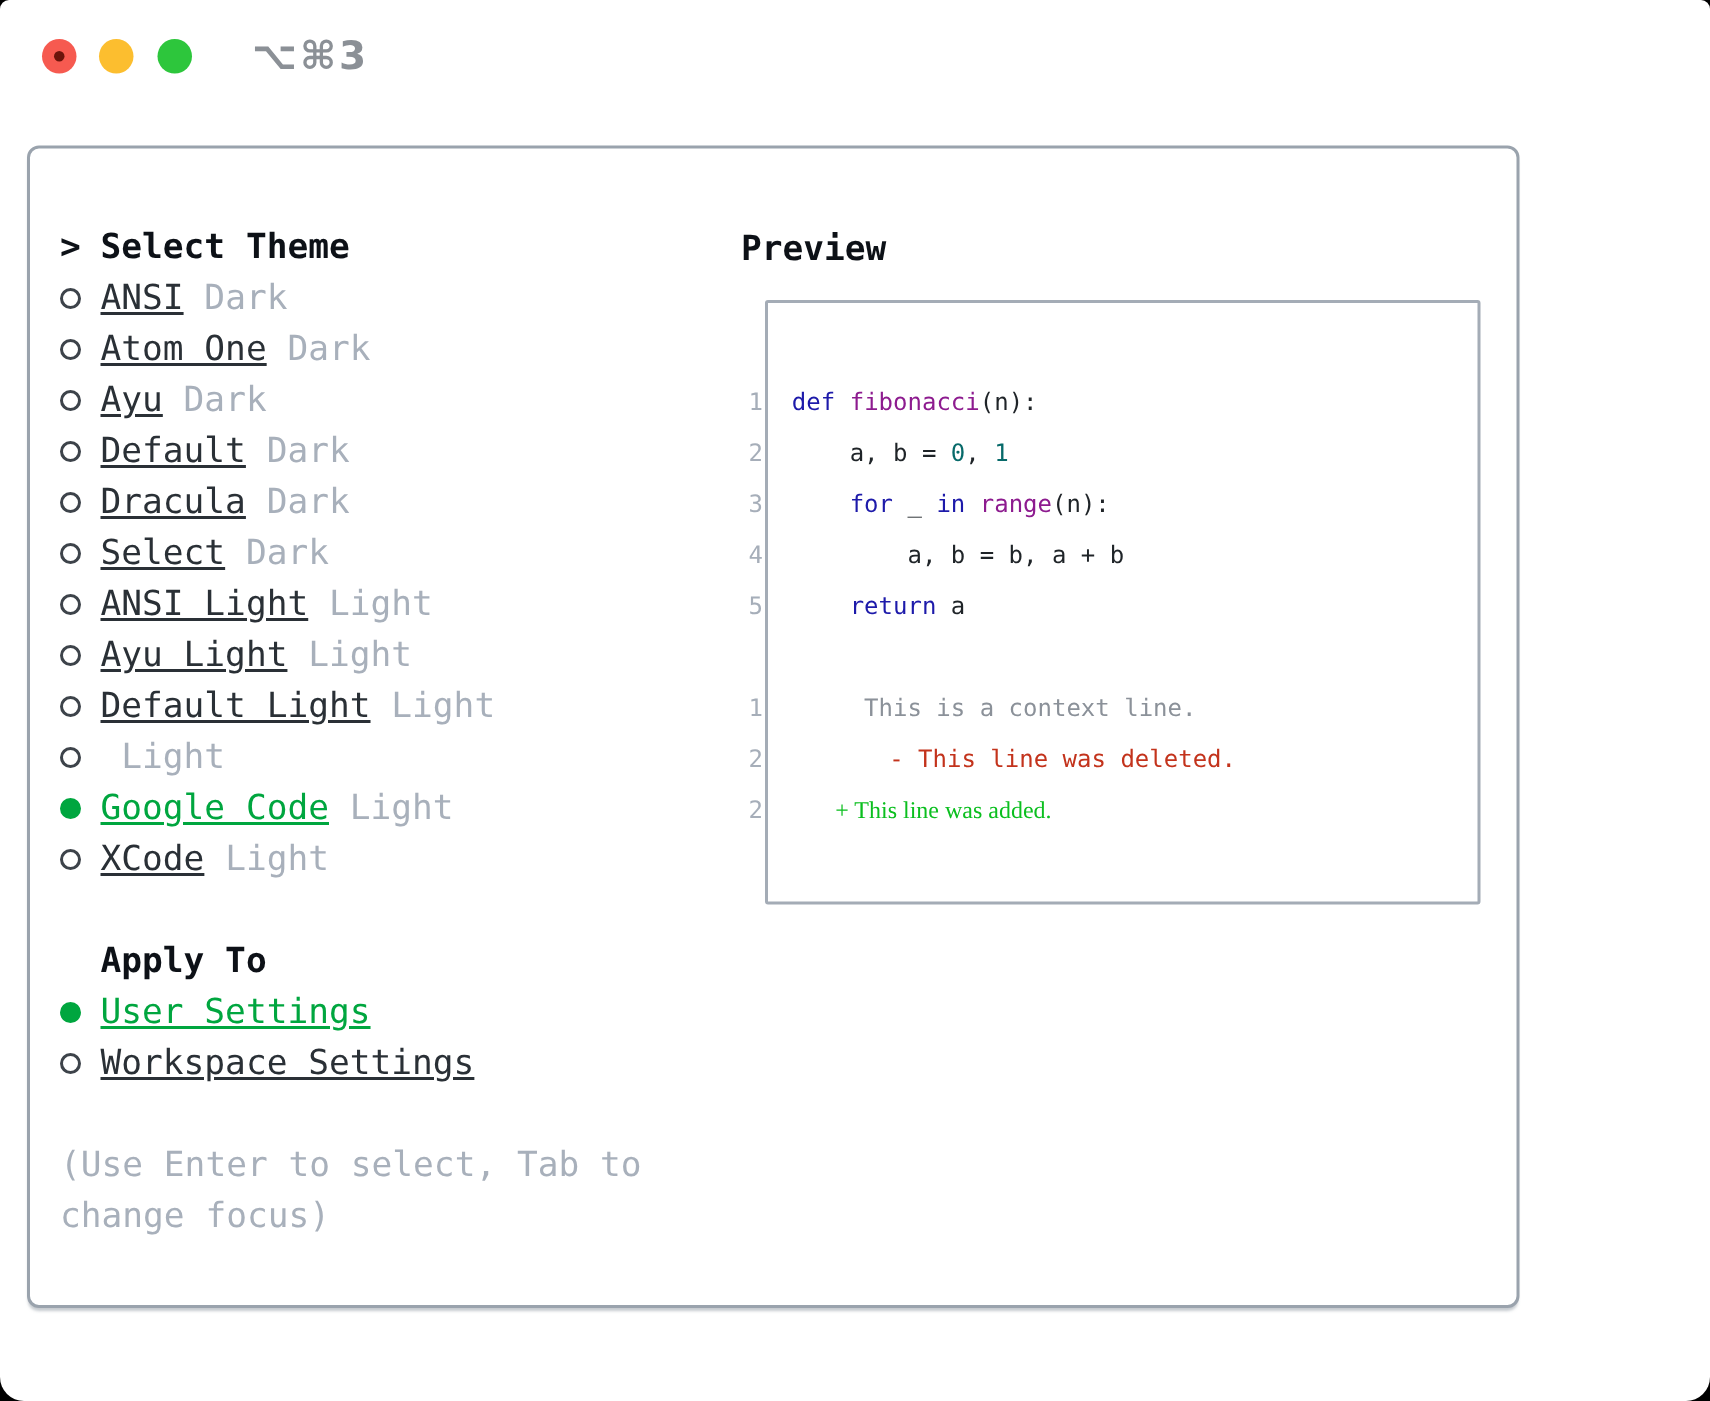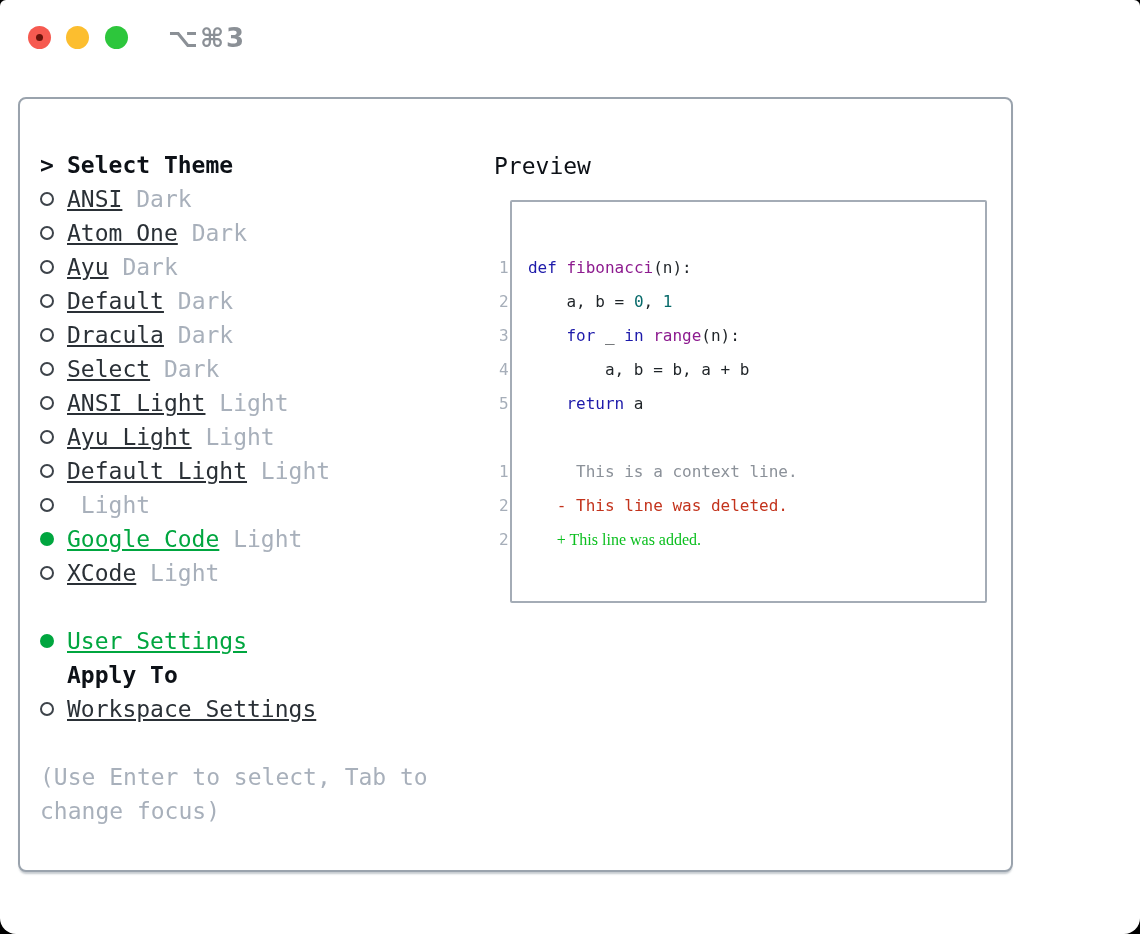--- a/index.html
+++ b/index.html
@@ -39,31 +39,31 @@
   .marker{display:inline-block;width:27px;flex:0 0 27px;position:relative;height:34px;}
   .circle{position:absolute;left:0px;top:10px;width:14px;height:14px;border-radius:50%;border:2px solid #3d434a;}
   .circle.sel{border-color:var(--c-green);background:var(--c-green);}
   .prompt{position:absolute;left:0;top:0;font-weight:bold;color:var(--c-header);}
   .hdr{font-weight:bold;color:var(--c-header);}
   .name{color:var(--c-text);text-decoration:underline;}
   .name.sel{color:var(--c-green);}
   .variant{color:var(--c-muted);}
   .hint{color:var(--c-muted);}
   
-  .preview-title{position:absolute;left:494px;top:149px;height:34px;line-height:34px;font-size:23px;font-weight:normal;color:var(--c-header);white-space:pre;}
+  .preview-title{position:absolute;left:494px;top:149px;height:34px;line-height:34px;font-size:23px;font-weight:bold;color:var(--c-header);white-space:pre;}
   .preview-box{position:absolute;left:510px;top:200px;width:477px;height:403px;border:2px solid #a4acb6;border-radius:2px;background:#fff;}
   .preview-lines{position:absolute;left:499px;top:251px;font-size:16px;line-height:34px;white-space:pre;}
   .pline{height:34px;}
   .ln{color:var(--c-lineno);}
   .pl{color:var(--c-code);}
   .kw{color:var(--c-keyword);}
   .fn{color:var(--c-function);}
   .num{color:var(--c-literal);}
   .ctx{color:var(--c-context);text-align:center;}
-  .del{color:var(--c-deleted);}
+  .del{color:var(--c-deleted);margin-left:36px;}
   .add{color:var(--c-added);font-family:Liberation Serif, serif;}
 </style>
 </head>
 <body>
 
 <div class="window">
 
   <div>
     <span class="tl red">
         <span class="dot"></span>
@@ -83,22 +83,22 @@
       <div class="row"><span class="marker"><span class="circle"></span></span><span class="name">Default</span><span class="variant"> Dark</span></div>
       <div class="row"><span class="marker"><span class="circle"></span></span><span class="name">Dracula</span><span class="variant"> Dark</span></div>
       <div class="row"><span class="marker"><span class="circle"></span></span><span class="name">Select</span><span class="variant"> Dark</span></div>
       <div class="row"><span class="marker"><span class="circle"></span></span><span class="name">ANSI Light</span><span class="variant"> Light</span></div>
       <div class="row"><span class="marker"><span class="circle"></span></span><span class="name">Ayu Light</span><span class="variant"> Light</span></div>
       <div class="row"><span class="marker"><span class="circle"></span></span><span class="name">Default Light</span><span class="variant"> Light</span></div>
       <div class="row"><span class="marker"><span class="circle"></span></span><span class="variant"> Light</span></div>
       <div class="row"><span class="marker"><span class="circle sel"></span></span><span class="name sel">Google Code</span><span class="variant"> Light</span></div>
       <div class="row"><span class="marker"><span class="circle"></span></span><span class="name">XCode</span><span class="variant"> Light</span></div>
       <div class="row"></div>
+      <div class="row"><span class="marker"></span><span class="hdr">Apply To</span></div>
       <div class="row"><span class="marker"><span class="circle sel"></span></span><span class="name sel">User Settings</span></div>
-      <div class="row"><span class="marker"></span><span class="hdr">Apply To</span></div>
       <div class="row"><span class="marker"><span class="circle"></span></span><span class="name">Workspace Settings</span></div>
       <div class="row"></div>
       <div class="row hint"><span>(Use Enter to select, Tab to</span></div>
       <div class="row hint"><span>change focus)</span></div>
     </div>
 
   <div class="preview-title">Preview</div>
   <div class="preview-box"></div>
   <div class="preview-lines" id="preview-lines"><div class="pline"><span class="ln">1</span><span class="pl">  </span><span class="kw">def</span><span class="pl"> </span><span class="fn">fibonacci</span><span class="pl">(n):</span></div><div class="pline"><span class="ln">2</span><span class="pl">      a, b = </span><span class="num">0</span><span class="pl">, </span><span class="num">1</span></div><div class="pline"><span class="ln">3</span><span class="pl">      </span><span class="kw">for</span><span class="pl"> _ </span><span class="kw">in</span><span class="pl"> </span><span class="fn">range</span><span class="pl">(n):</span></div><div class="pline"><span class="ln">4</span><span class="pl">          a, b = b, a + b</span></div><div class="pline"><span class="ln">5</span><span class="pl">      </span><span class="kw">return</span><span class="pl"> a</span></div><div class="pline">&nbsp;</div><div class="pline"><span class="ln">1</span><span class="ctx">       This is a context line.</span></div><div class="pline"><span class="ln">2</span><span class="pl">     </span><span class="del">- This line was deleted.</span></div><div class="pline"><span class="ln">2</span><span class="pl">     </span><span class="add">+ This line was added.</span></div></div>
 

